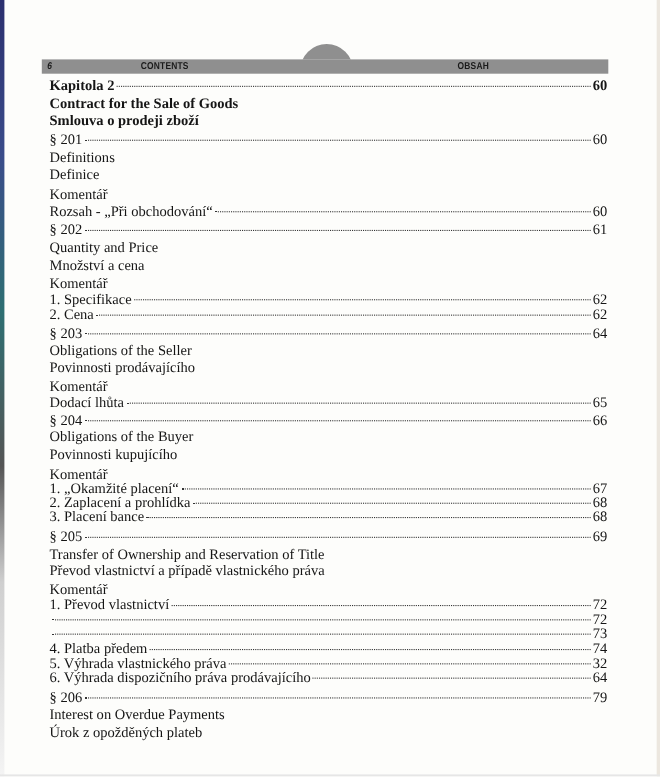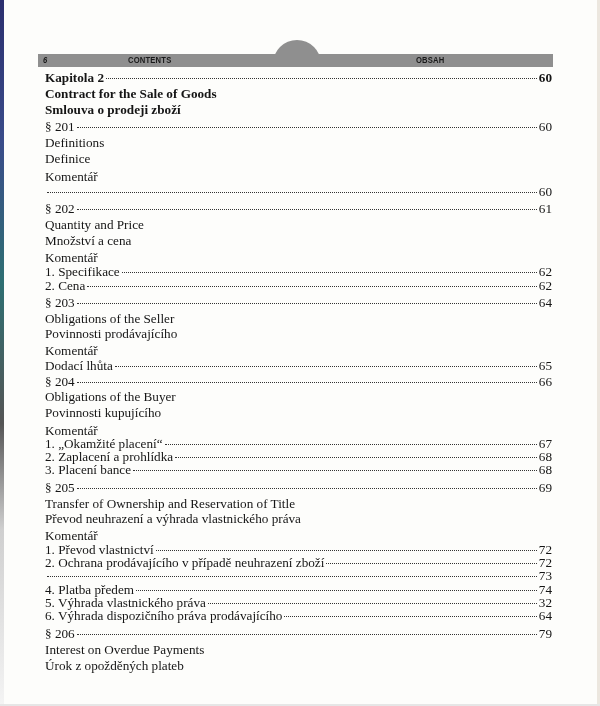--- a/index.html
+++ b/index.html
@@ -82,20 +82,21 @@
 
   <div class="line entry" style="top:49px">
     <span class="label">§ 201</span>
     <span class="dots"></span>
     <span class="page">60</span>
   </div>
   <div class="line" style="top:65px">Definitions</div>
   <div class="line" style="top:81px">Definice</div>
   <div class="line" style="top:99px">Komentář</div>
   <div class="line entry" style="top:114px">
+    <span class="label">Rozsah - „Při obchodování“</span>
     <span class="dots"></span>
     <span class="page">60</span>
   </div>
 
   <div class="line entry" style="top:131px">
     <span class="label">§ 202</span>
     <span class="dots"></span>
     <span class="page">61</span>
   </div>
   <div class="line" style="top:147px">Quantity and Price</div>
@@ -149,29 +150,28 @@
     <span class="dots"></span>
     <span class="page">68</span>
   </div>
 
   <div class="line entry" style="top:410px">
     <span class="label">§ 205</span>
     <span class="dots"></span>
     <span class="page">69</span>
   </div>
   <div class="line" style="top:426px">Transfer of Ownership and Reservation of Title</div>
-  <div class="line" style="top:441px">Převod neuhrazení a výhrada vlastnického práva</div>
+  <div class="line" style="top:441px">Převod vlastnictví a případě vlastnického práva</div>
   <div class="line" style="top:458px">Komentář</div>
   <div class="line entry" style="top:472px">
     <span class="label">1. Převod vlastnictví</span>
     <span class="dots"></span>
     <span class="page">72</span>
   </div>
   <div class="line entry" style="top:485px">
-    <span class="label">2. Ochrana prodávajícího v případě neuhrazení zboží</span>
     <span class="dots"></span>
     <span class="page">72</span>
   </div>
   <div class="line entry" style="top:498px">
     <span class="dots"></span>
     <span class="page">73</span>
   </div>
   <div class="line entry" style="top:512px">
     <span class="label">4. Platba předem</span>
     <span class="dots"></span>

